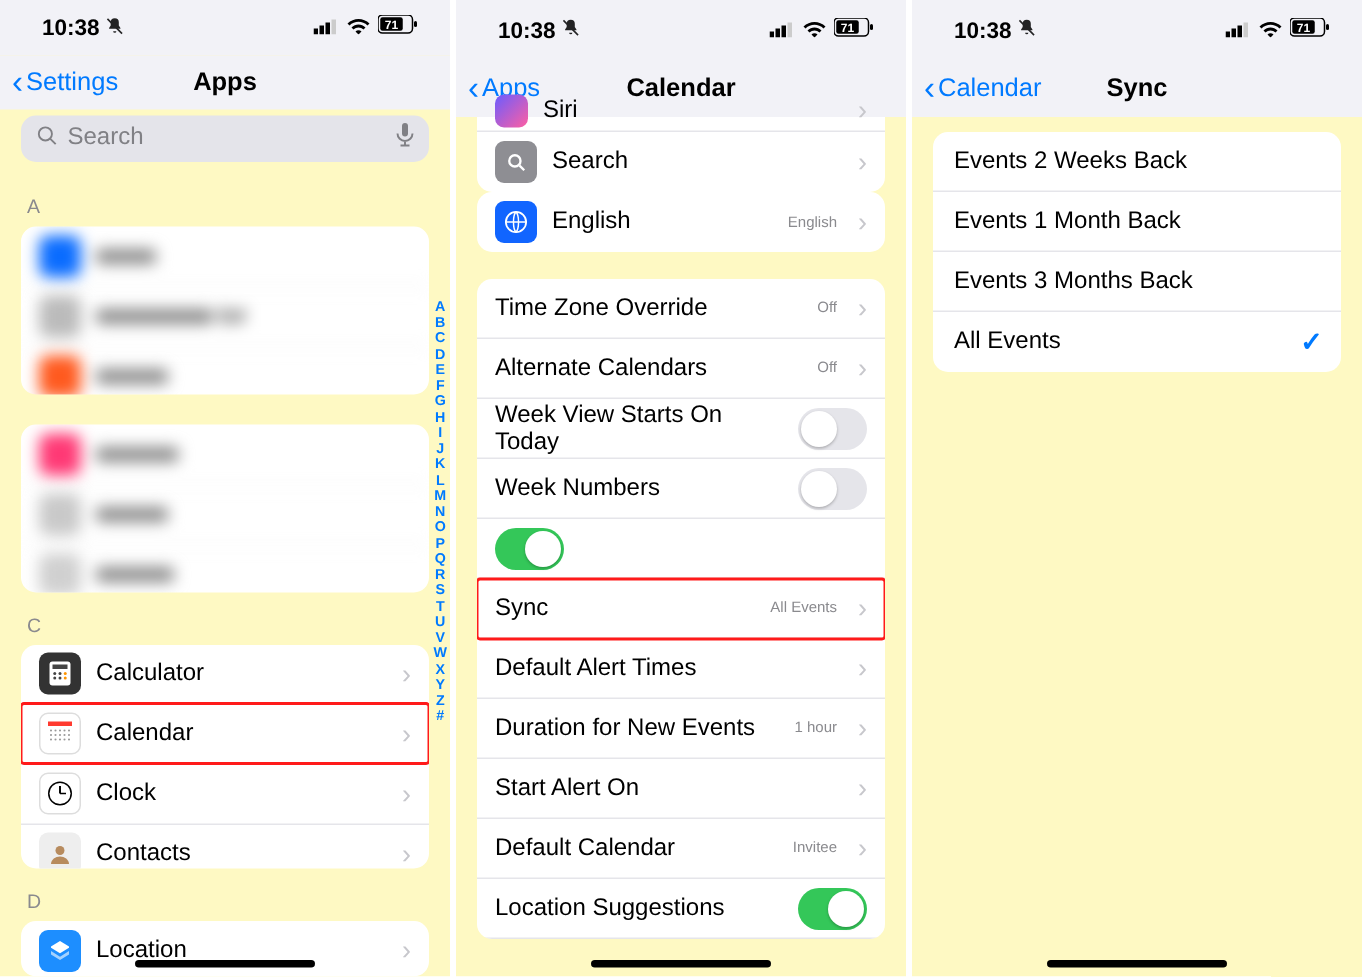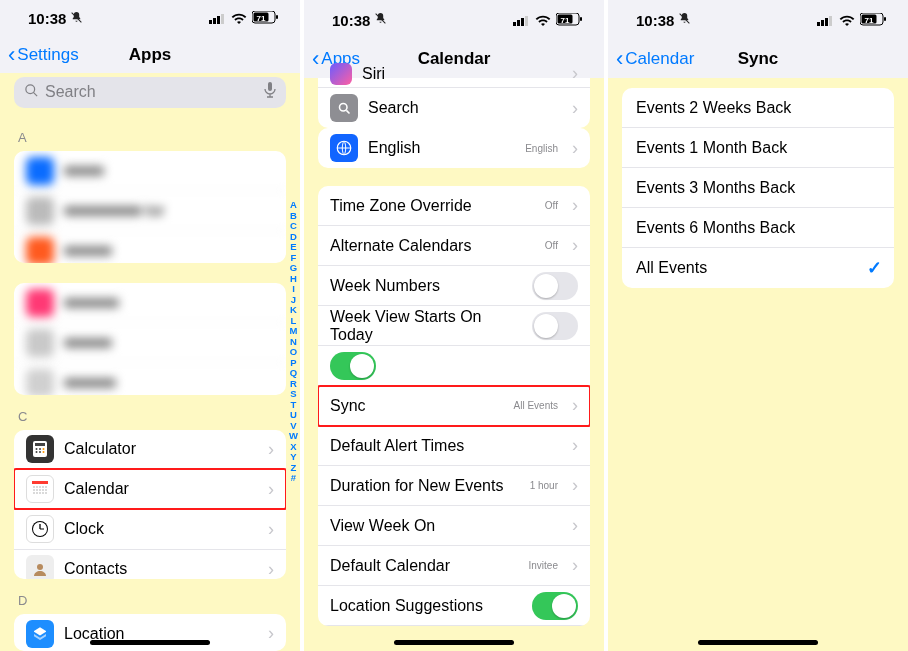--- a/index.html
+++ b/index.html
@@ -434,46 +434,46 @@
       <span class="label">Time Zone Override</span>
       <span class="value">Off</span>
       <span class="chevron">›</span>
     </div>
     <div class="row">
       <span class="label">Alternate Calendars</span>
       <span class="value">Off</span>
       <span class="chevron">›</span>
     </div>
     <div class="row">
+      <span class="label">Week View Starts On Today</span>
+      <div class="toggle"></div>
+    </div>
+    <div class="row">
       <span class="label">Week Numbers</span>
       <div class="toggle"></div>
     </div>
     <div class="row">
-      <span class="label">Week View Starts On Today</span>
-      <div class="toggle"></div>
-    </div>
-    <div class="row">
       <div class="toggle on"></div>
     </div>
     <div class="row">
       <span class="label">Sync</span>
       <span class="value">All Events</span>
       <span class="chevron">›</span>
     </div>
     <div class="row">
       <span class="label">Default Alert Times</span>
       <span class="chevron">›</span>
     </div>
     <div class="row">
       <span class="label">Duration for New Events</span>
       <span class="value">1 hour</span>
       <span class="chevron">›</span>
     </div>
     <div class="row">
-      <span class="label">View Week On</span>
+      <span class="label">Start Alert On</span>
       <span class="chevron">›</span>
     </div>
     <div class="row">
       <span class="label">Default Calendar</span>
       <span class="value">Invitee</span>
       <span class="chevron">›</span>
     </div>
     <div class="row">
       <span class="label">Location Suggestions</span>
       <div class="toggle on"></div>
@@ -523,21 +523,18 @@
     <div class="row">
       <span class="label">Events 2 Weeks Back</span>
     </div>
     <div class="row">
       <span class="label">Events 1 Month Back</span>
     </div>
     <div class="row">
       <span class="label">Events 3 Months Back</span>
     </div>
     <div class="row">
-      <span class="label">Events 6 Months Back</span>
-    </div>
-    <div class="row">
       <span class="label">All Events</span>
       <span class="check">✓</span>
     </div>
   </div>
   <div class="home-indicator"></div>
 </div>
 
 </body></html>

